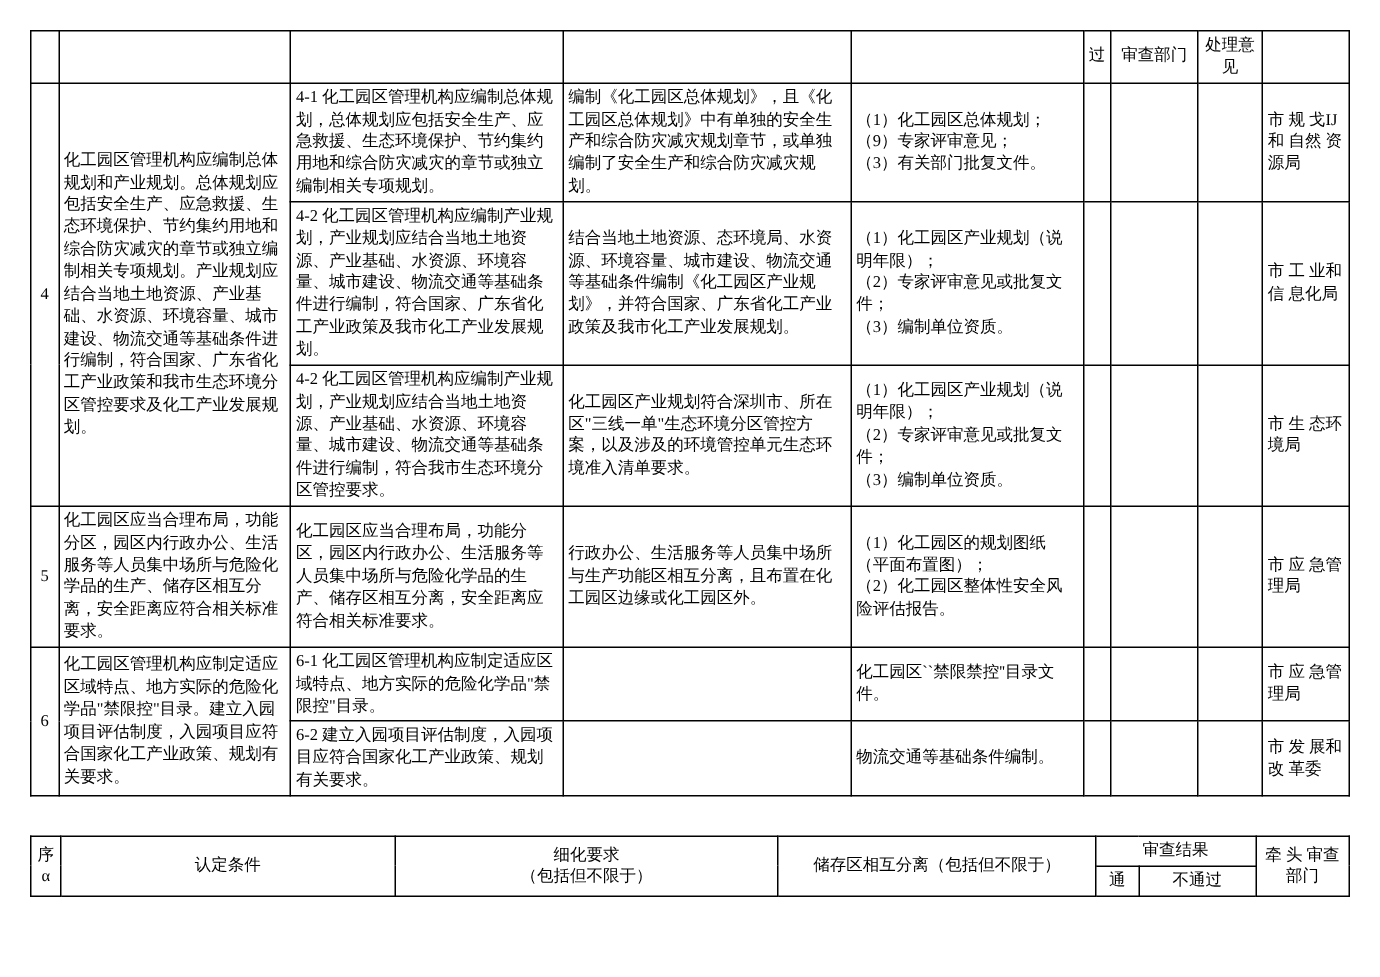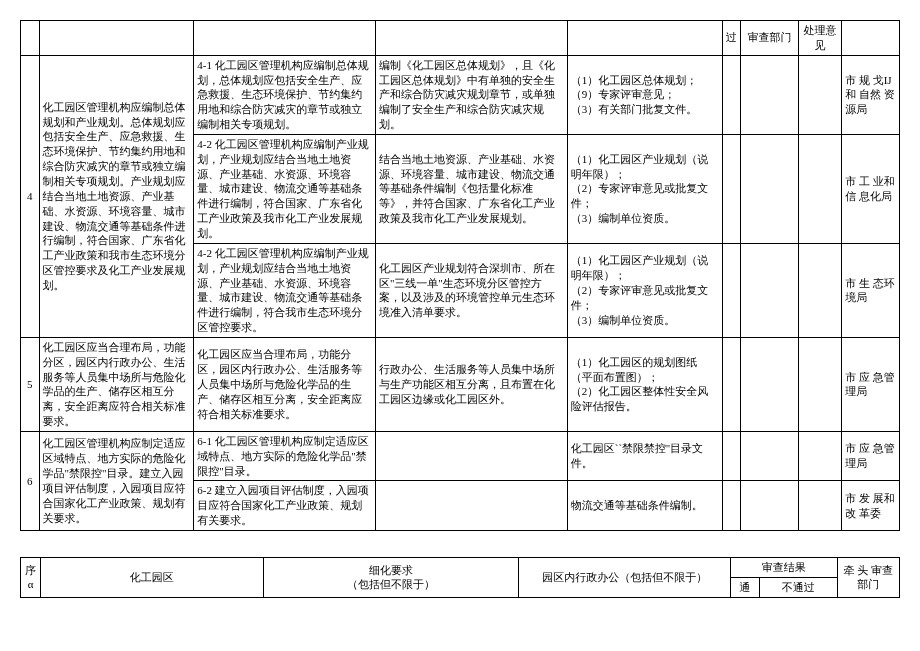--- a/index.html
+++ b/index.html
@@ -78,21 +78,21 @@
   <td style="white-space:pre-line">（1）化工园区总体规划；
 （9）专家评审意见；
 （3）有关部门批复文件。</td>
   <td></td>
           <td></td>
           <td></td>
   <td>市 规 戈IJ 和 自然 资 源局</td>
 </tr>
 <tr>
   <td>4-2 化工园区管理机构应编制产业规划，产业规划应结合当地土地资源、产业基础、水资源、环境容量、城市建设、物流交通等基础条件进行编制，符合国家、广东省化工产业政策及我市化工产业发展规划。</td>
-  <td>结合当地土地资源、产业基础、水资源、环境容量、城市建设、物流交通等基础条件编制《包括量化标准等》，并符合国家、广东省化工产业政策及我市化工产业发展规划。</td>
+  <td>结合当地土地资源、态环境局、水资源、环境容量、城市建设、物流交通等基础条件编制《化工园区产业规划》，并符合国家、广东省化工产业政策及我市化工产业发展规划。</td>
   <td style="white-space:pre-line">（1）化工园区产业规划（说明年限）；
 （2）专家评审意见或批复文件；
 （3）编制单位资质。</td>
   <td></td>
           <td></td>
           <td></td>
   <td>市 工 业和 信 息化局</td>
 </tr>
 <tr>
   <td>4-2 化工园区管理机构应编制产业规划，产业规划应结合当地土地资源、产业基础、水资源、环境容量、城市建设、物流交通等基础条件进行编制，符合我市生态环境分区管控要求。</td>
@@ -151,24 +151,24 @@
         <col style="width:230px">
   <col style="width:190px">
         <col style="width:26px">
         <col style="width:70px">
   <col class="c-dept">
 </colgroup>
 <tbody>
         <tr class="hdr">
   <td rowspan="2" style="white-space:pre-line">序
 α</td>
-  <td rowspan="2">化工园区</td>
+  <td rowspan="2">认定条件</td>
   <td rowspan="2" style="white-space:pre-line">细化要求
 （包括但不限于）</td>
-  <td rowspan="2">园区内行政办公（包括但不限于）</td>
+  <td rowspan="2">储存区相互分离（包括但不限于）</td>
   <td colspan="2">审查结果</td>
   <td rowspan="2">牵 头 审查部门</td>
 </tr>
 <tr class="hdr">
   <td>通</td>
   <td>不通过</td>
 </tr>
 </tbody>
     </table>
 

